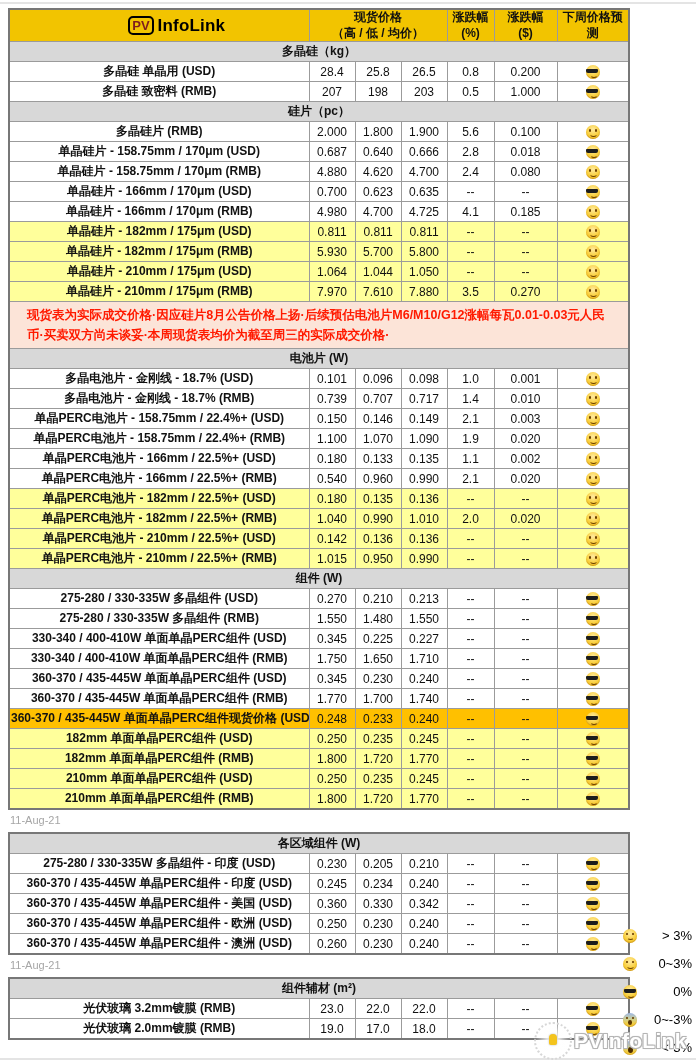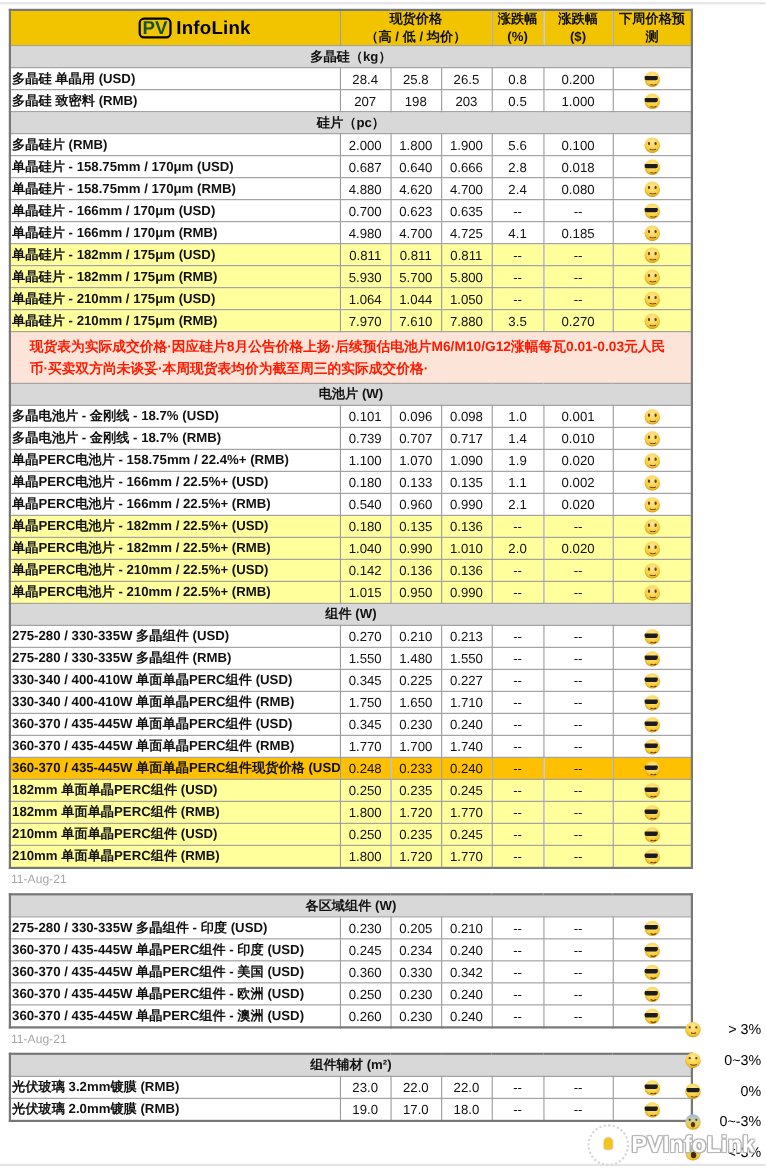--- a/index.html
+++ b/index.html
@@ -23,36 +23,36 @@
   table.price-table{
     border-collapse:collapse;table-layout:fixed;width:620px;margin-left:8px;
     border:2px solid #777;
   }
   table.price-table td{
     border:1px solid #9b9b9b;height:19px;padding:0 1px;
     font-size:12px;color:#111;vertical-align:middle;overflow:hidden;white-space:nowrap;
   }
   td.head{background:var(--brand-yellow);font-weight:bold;text-align:center;font-size:12.5px;line-height:1.3;height:40px;color:#000;}
   td.sec{background:var(--sec-gray);font-weight:bold;text-align:center;font-size:12.5px;height:17px;color:#000;}
-  td.lbl{text-align:left;padding-left:5px;font-weight:bold;font-size:12px;}
+  td.lbl{text-align:center;padding-left:5px;font-weight:bold;font-size:12px;}
   td.num{text-align:center;}
   .up{color:var(--up-green);}
   tr.row-yellow td{background:var(--hl-yellow);}
   tr.row-orange td{background:var(--hl-orange);}
   tr.note td{
     background:var(--note-bg);color:var(--note-red);font-weight:bold;font-size:12.5px;
     white-space:normal;line-height:1.6;padding:3px 17px;height:auto;text-align:left;
   }
   .date{color:#A6A6A6;font-size:11px;line-height:13px;margin:4px 0 5px 10px;}
 
   
   .logo-wrap{display:inline-flex;align-items:center;gap:4px;}
   .pv-badge{
     display:inline-block;border:2.5px solid #000;border-radius:5px;background:var(--brand-yellow);
-    color:#14532d;font-weight:bold;font-size:17px;line-height:15px;padding:0 2px;margin-left:35px;
+    color:#7f1d1d;font-weight:bold;font-size:13px;line-height:15px;padding:0 2px;margin-left:35px;
   }
   .logo-text{font-weight:bold;font-size:17px;color:#000;letter-spacing:0.2px;text-align:center;}
 
   
   .emo{
     width:14px;height:14px;display:inline-block;position:relative;border-radius:50%;
     background:radial-gradient(circle at 50% 32%,#ffeaa0 0%,#f9cf3d 55%,#eeb411 100%);
     box-shadow:inset 0 -1px 1px rgba(150,90,0,.35);vertical-align:middle;
   }
   .emo-smile::before,.emo-slight::before,.emo-fear::before,.emo-scream::before{
@@ -259,20 +259,29 @@
           <td class="num up">0.001</td>
           <td class="num"><span class="emo emo-smile"></span></td>
         </tr>
         <tr>
           <td class="lbl">多晶电池片 - 金刚线 - 18.7% (RMB)</td>
           <td class="num">0.739</td>
           <td class="num">0.707</td>
           <td class="num">0.717</td>
           <td class="num up">1.4</td>
           <td class="num up">0.010</td>
+          <td class="num"><span class="emo emo-smile"></span></td>
+        </tr>
+        <tr>
+          <td class="lbl">单晶PERC电池片 - 158.75mm / 22.4%+ (USD)</td>
+          <td class="num">0.150</td>
+          <td class="num">0.146</td>
+          <td class="num">0.149</td>
+          <td class="num up">2.1</td>
+          <td class="num up">0.003</td>
           <td class="num"><span class="emo emo-smile"></span></td>
         </tr>
         <tr>
           <td class="lbl">单晶PERC电池片 - 158.75mm / 22.4%+ (RMB)</td>
           <td class="num">1.100</td>
           <td class="num">1.070</td>
           <td class="num">1.090</td>
           <td class="num up">1.9</td>
           <td class="num up">0.020</td>
           <td class="num"><span class="emo emo-smile"></span></td>

